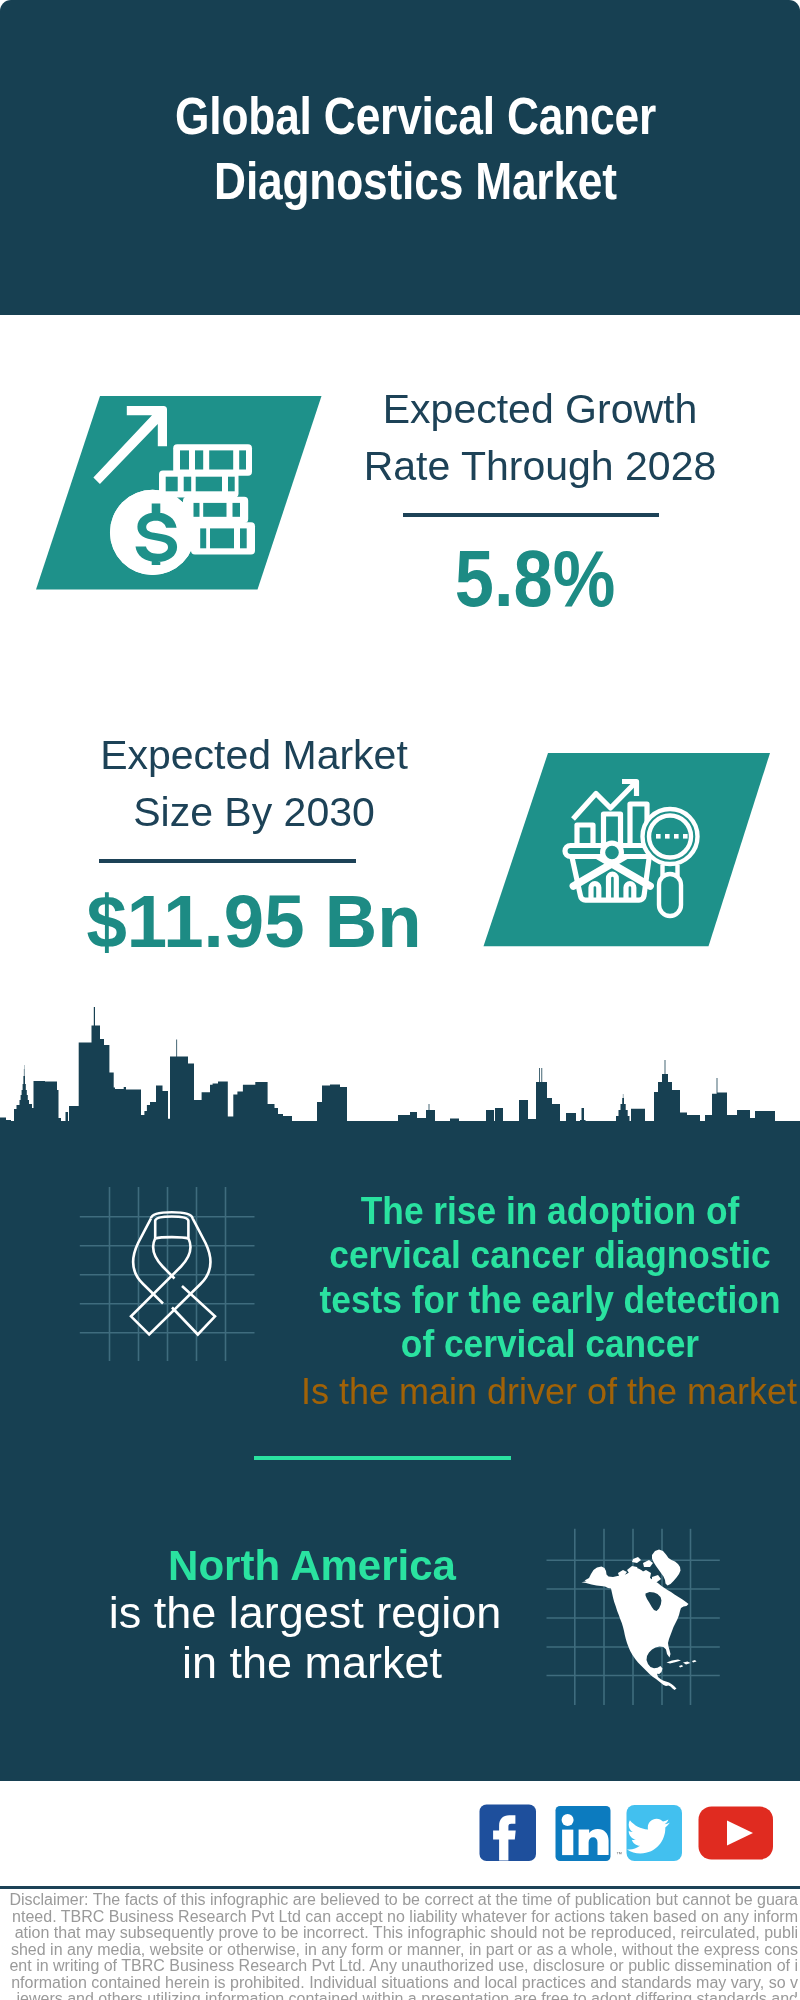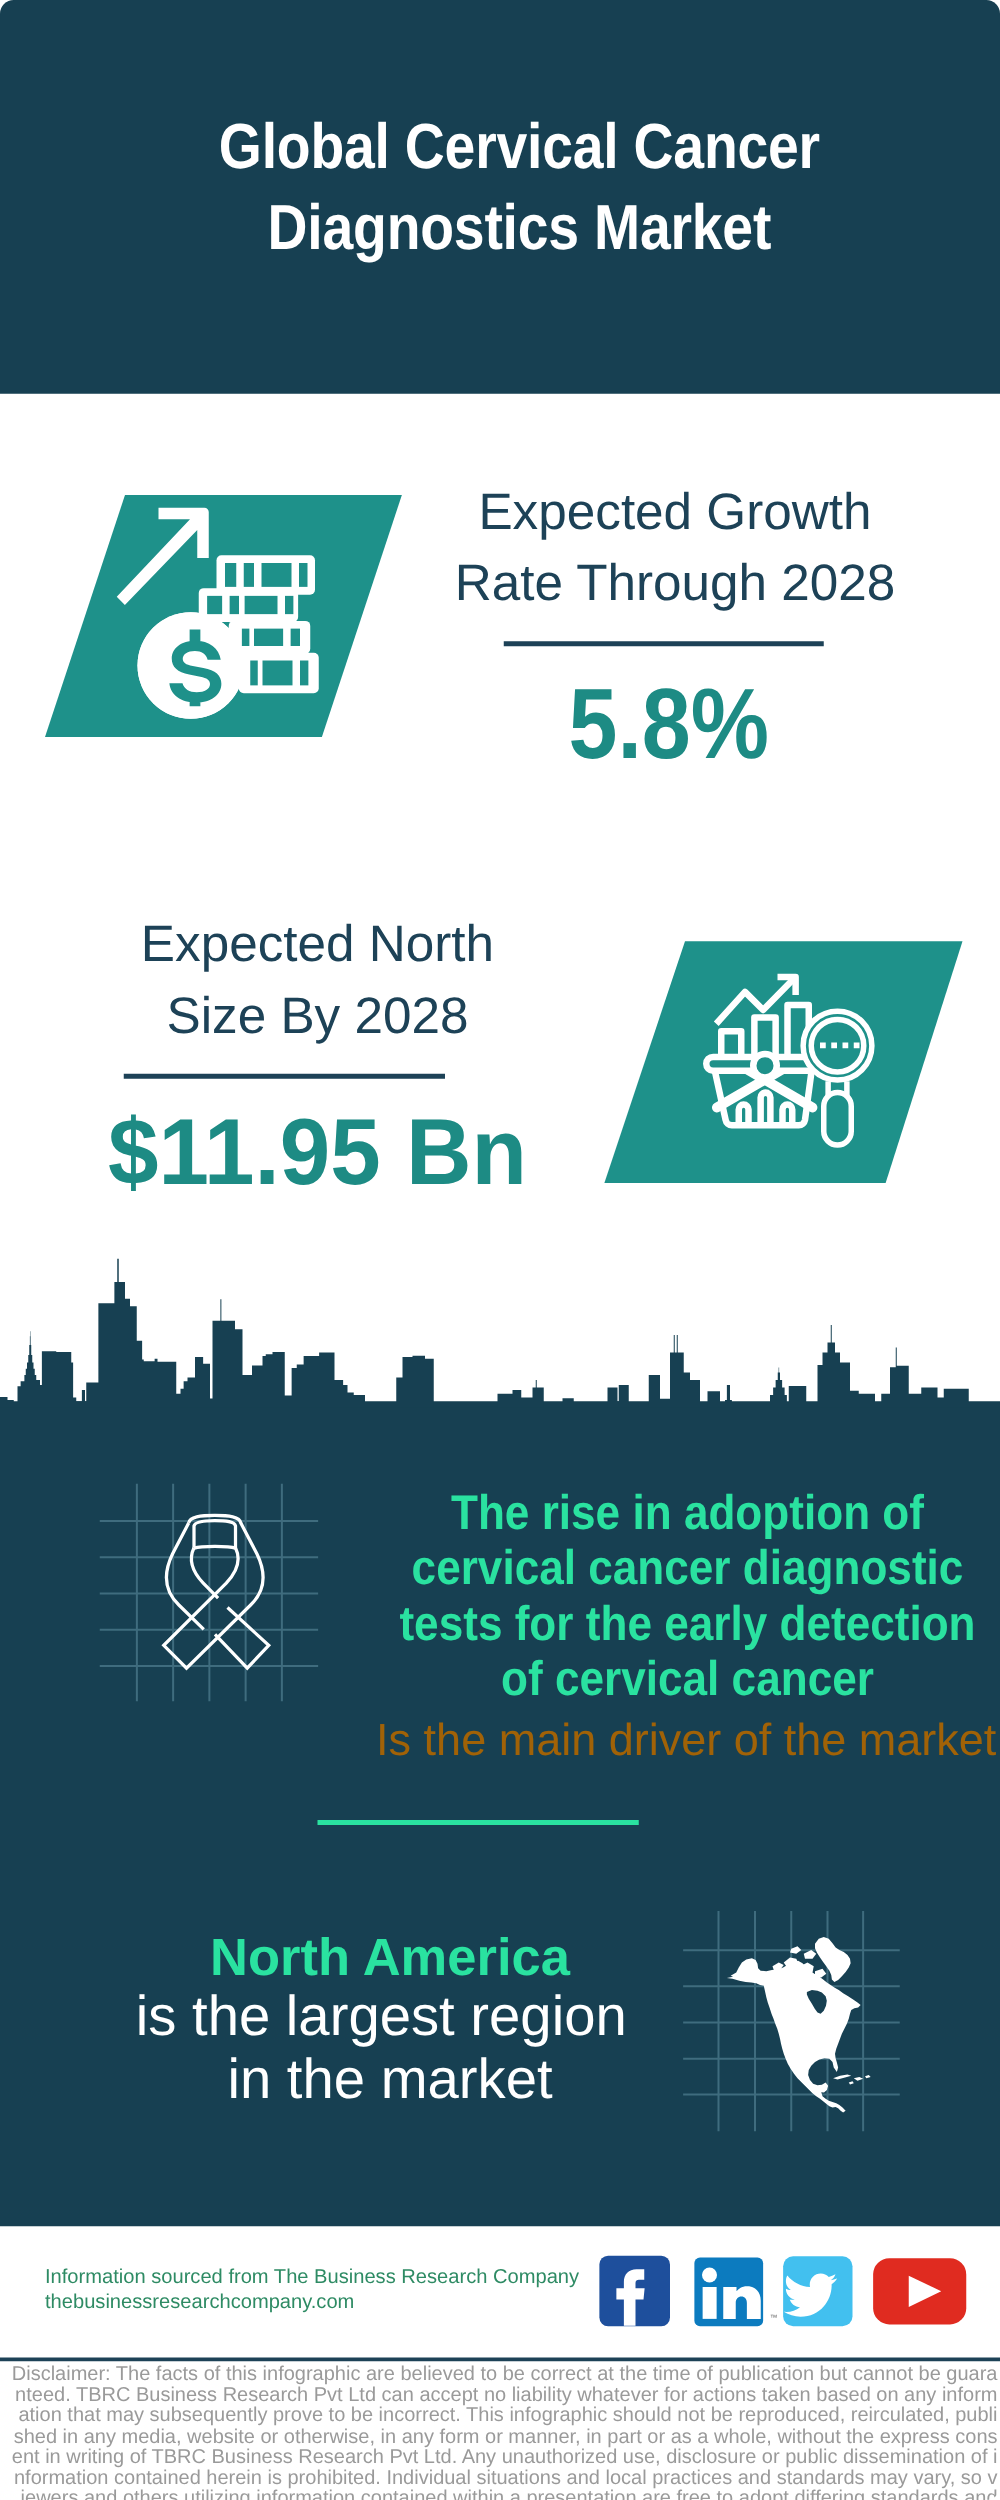--- a/index.html
+++ b/index.html
@@ -67,22 +67,22 @@
   </div>
 
   <div class="abs ctr stat-label" id="s1-label">
     <div>Expected Growth</div>
     <div>Rate Through 2028</div>
   </div>
   <div class="abs stat-rule" id="s1-rule"></div>
   <div class="abs ctr stat-value" id="s1-value">5.8%</div>
 
   <div class="abs ctr stat-label" id="s2-label">
-    <div>Expected North</div>
-    <div>Size By 2028</div>
+    <div>Expected Market</div>
+    <div>Size By 2030</div>
   </div>
   <div class="abs stat-rule" id="s2-rule"></div>
   <div class="abs ctr stat-value" id="s2-value">$11.95 Bn</div>
 
   <svg class="abs" id="icon-growth" width="300" height="210" viewBox="0 0 300 210">
     <polygon points="64,1 285.5,1 221.5,194.5 0,194.5" fill="#1e918a"></polygon>
     <g>
       <path fill="#ffffff" d="M90.8,11.1 L127.5,11.1 A3.5,3.5 0 0 1 131.0,14.6 L131.0,51.3 L121.8,51.3 L121.8,29.0 L63.9,88.9 L57.4,82.4 L116.0,20.3 L90.8,20.3 Z"></path>
       <g>
         <rect x="137.2" y="49.2" width="78.8" height="31.5" rx="4" fill="#ffffff"></rect>
@@ -225,24 +225,20 @@
       <polygon points="43.0,38.0 48.0,35.0 52.0,37.0 49.0,41.0 44.0,41.0"></polygon>
       <polygon points="77.0,42.0 83.0,40.0 86.0,44.0 82.0,47.0 77.0,47.0"></polygon>
       <polygon points="68.0,28.0 74.0,25.0 78.0,28.0 75.0,32.0 69.0,32.0"></polygon>
       <polygon points="58.0,24.0 63.0,22.0 66.0,25.0 62.0,28.0 57.0,27.0"></polygon>
       <polygon points="91.5,127.5 97.0,125.5 103.0,124.5 106.0,125.5 101.0,127.0 95.0,128.5"></polygon>
       <polygon points="108.0,127.5 112.5,126.5 115.5,128.0 111.0,129.5"></polygon>
       <polygon points="117.0,126.0 120.0,125.0 121.5,126.5 118.0,127.5"></polygon>
       <polygon points="104.0,131.0 107.0,130.0 108.0,131.5 105.0,132.5"></polygon>
     </g>
   </svg>
-  <div class="abs" id="src">
-    <div>Information sourced from The Business Research Company</div>
-    <div>thebusinessresearchcompany.com</div>
-  </div>
   <svg class="abs" id="social" width="300" height="70" viewBox="0 0 300 70">
     <g>
       <rect x="0.5" y="0.5" width="56.5" height="56.5" rx="7" fill="#1e4f9c"></rect>
       <path fill="#ffffff" d="M36.4,11.3 h-6.2 c-6.2,0 -10.1,4.0 -10.1,10.3 v4.9 h-6.0 v9.0 h6.0 v21.0 h9.3 v-21.0 h6.4 l0.9,-9.0 h-7.3 v-4.1
         c0,-1.9 1.1,-2.6 2.7,-2.6 h4.3 z"></path>
     </g>
     <g>
       <rect x="76.5" y="2.0" width="55" height="55" rx="4.5" fill="#0c7bbf"></rect>
       <circle cx="88.6" cy="16.0" r="6.0" fill="#ffffff"></circle>
       <rect x="83.1" y="25.6" width="11.2" height="25.5" fill="#ffffff"></rect>

